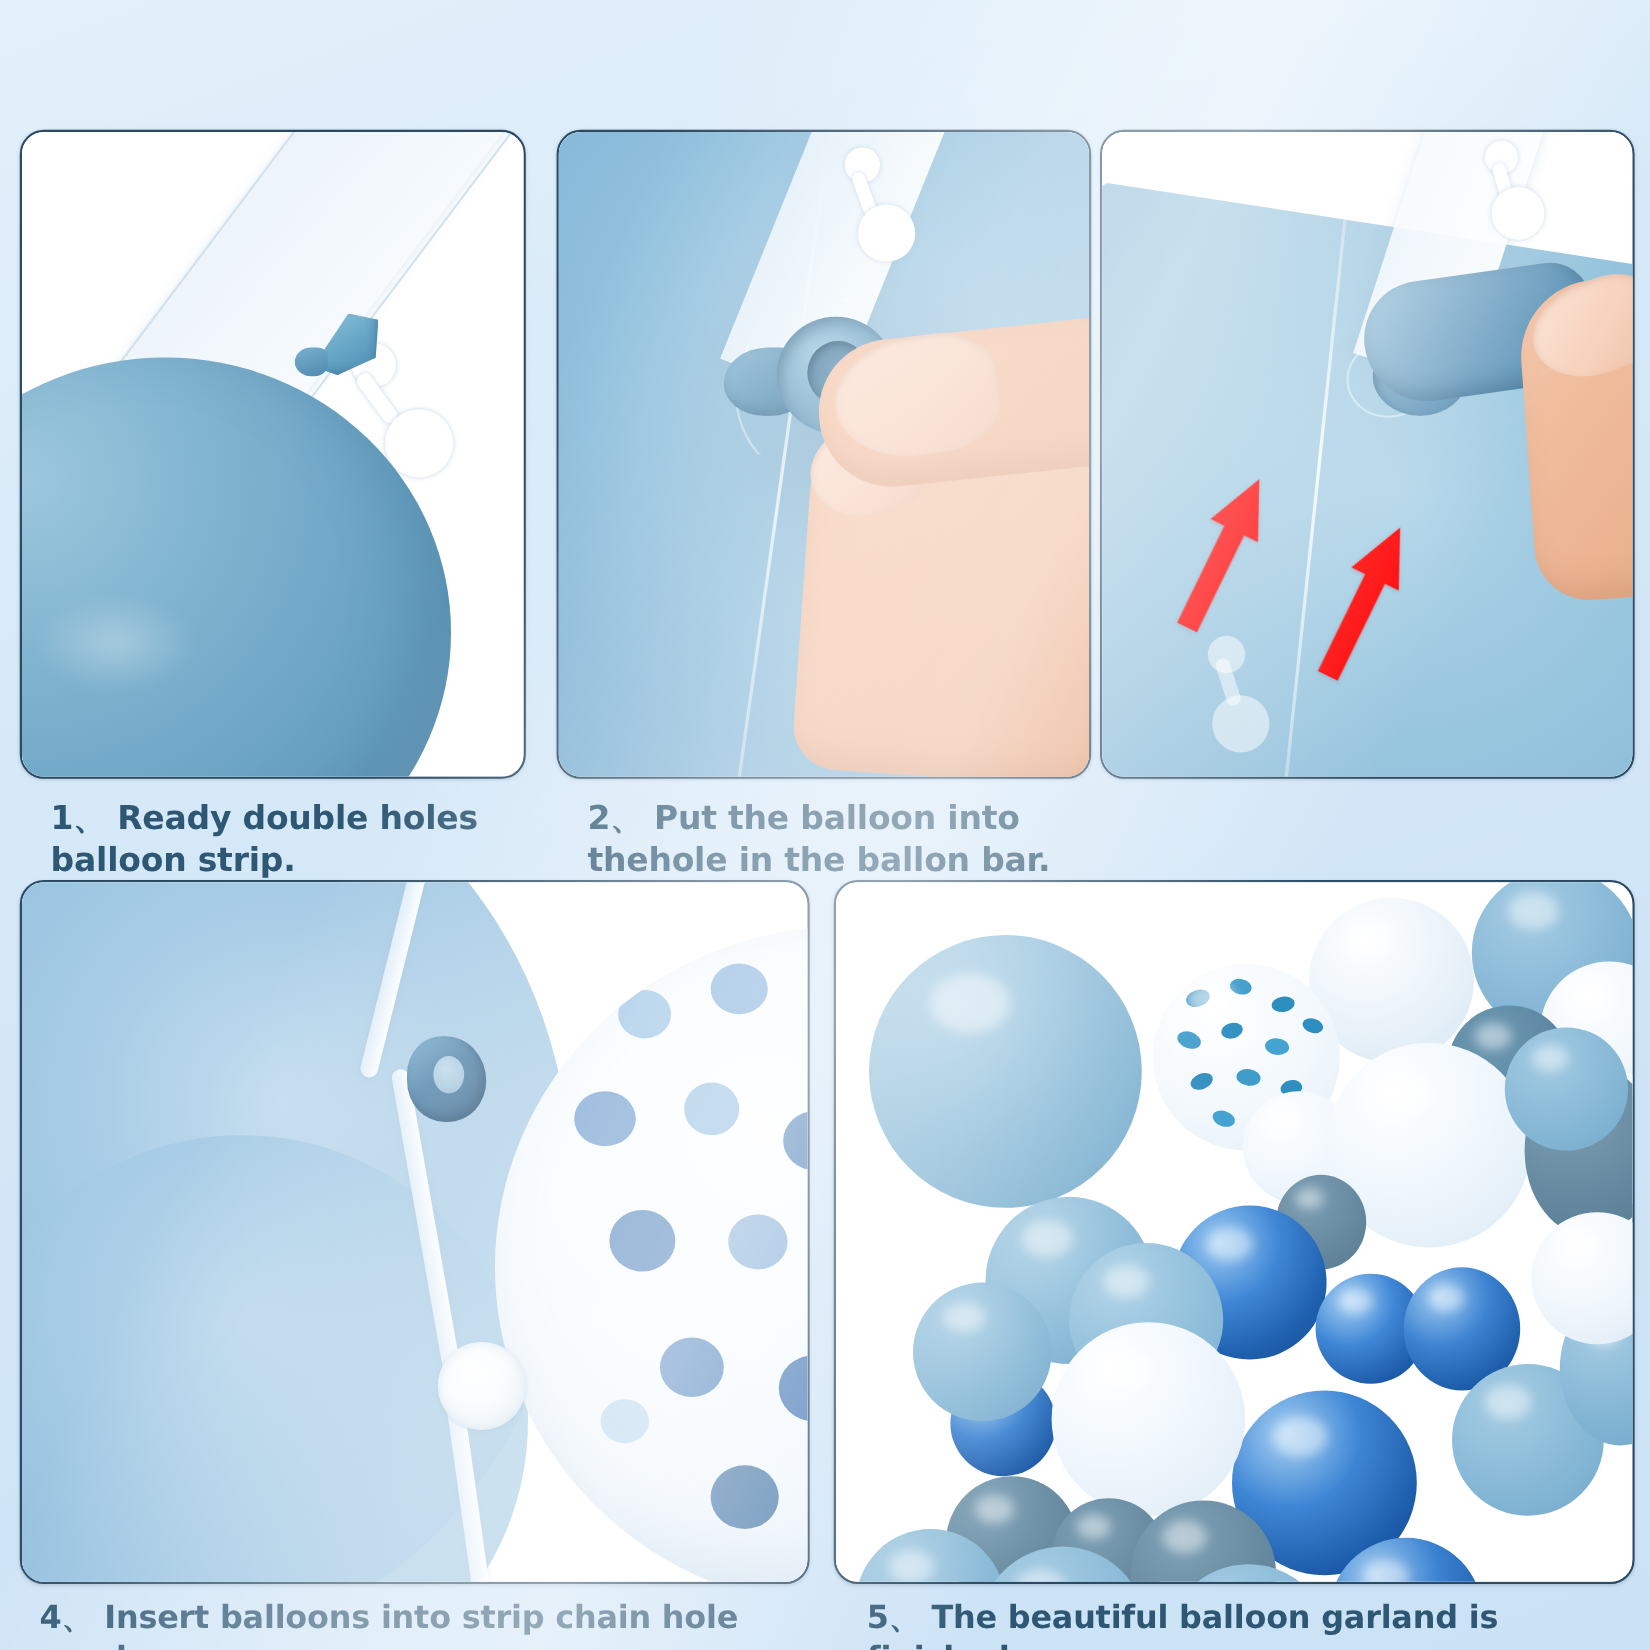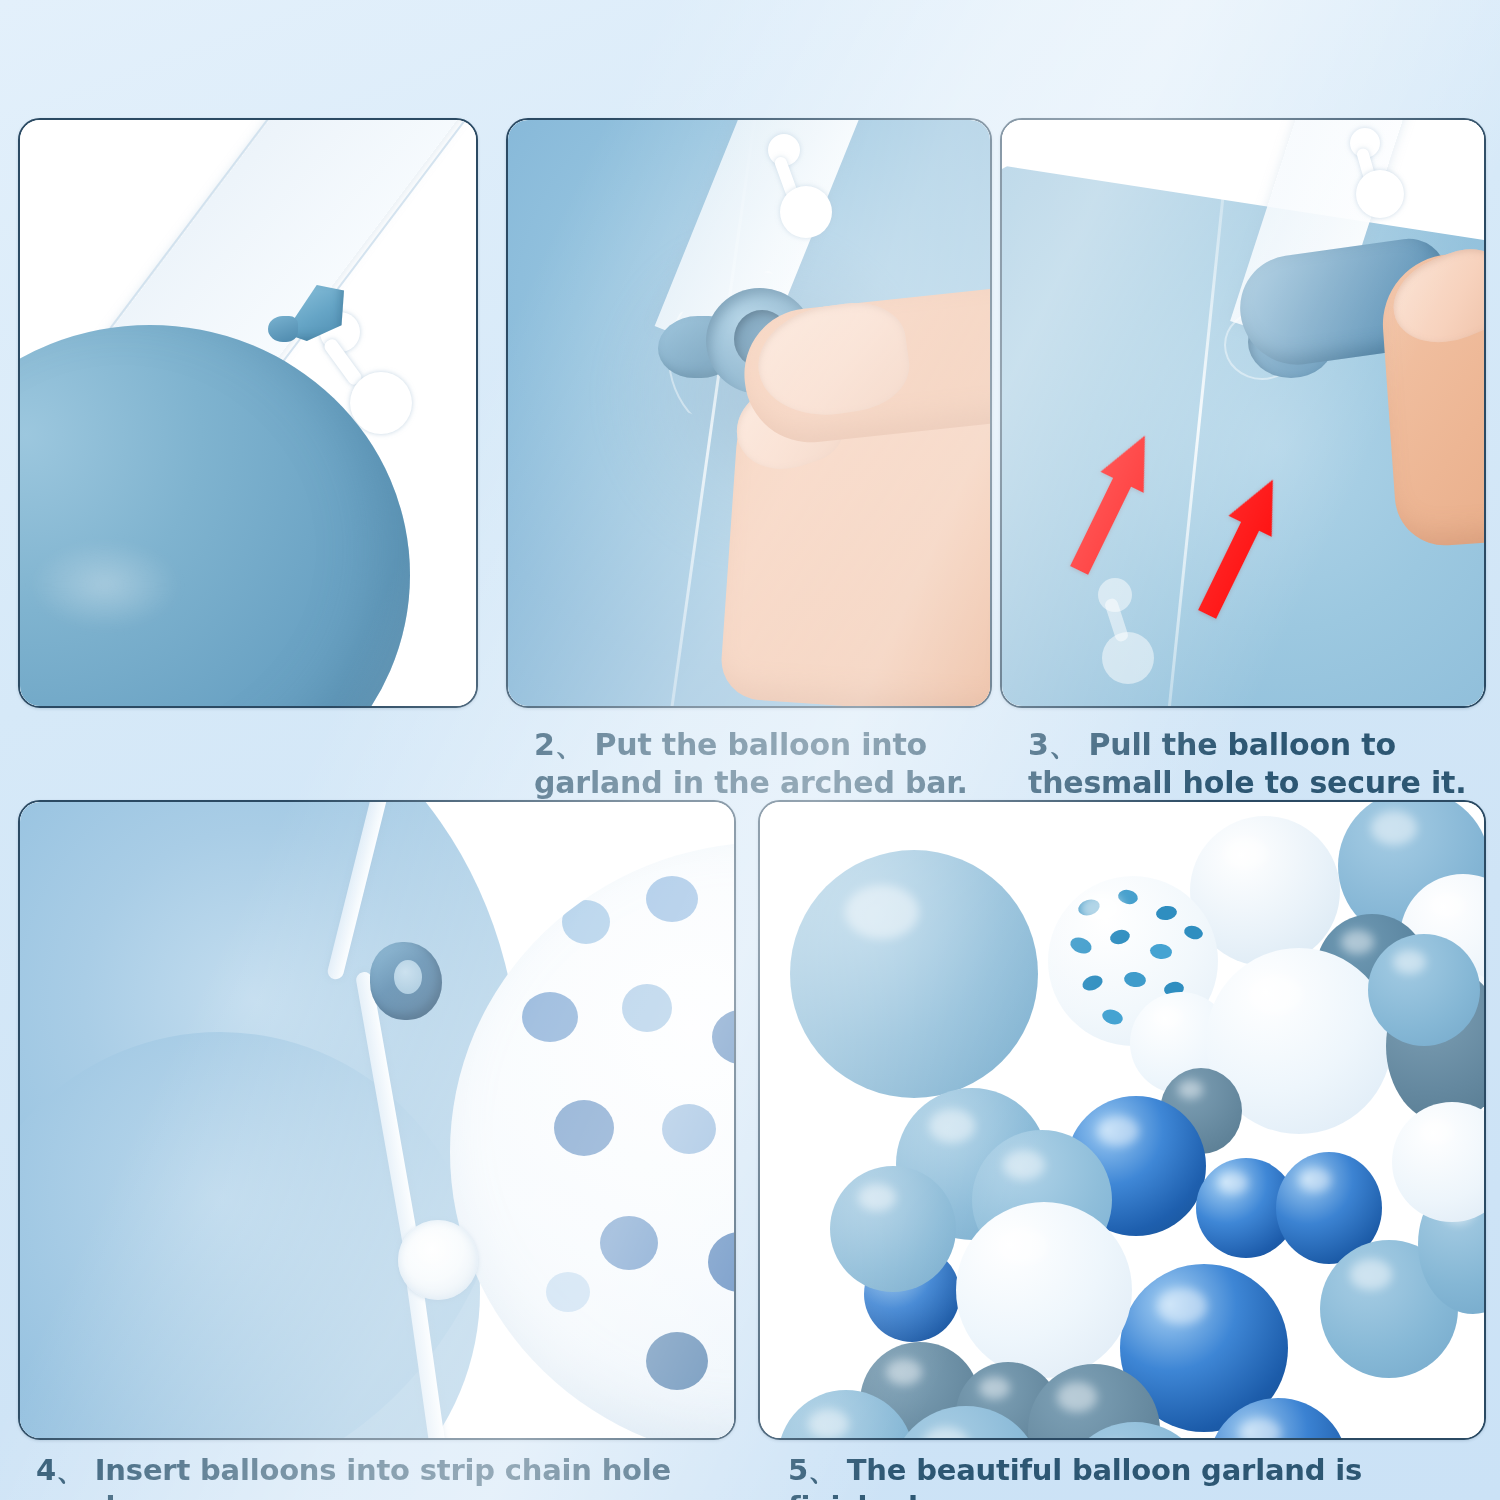--- a/index.html
+++ b/index.html
@@ -550,25 +550,25 @@
       <div class="bl" style="left:268px; top:562px; width:132px; height:132px; background:radial-gradient(circle at 34% 26%, #7fa2b7, #66899f 60%, #577a90 100%);"></div>
       <div class="bl" style="left:300px; top:620px; width:150px; height:150px; background:radial-gradient(circle at 34% 26%, #a7cde4, #86b8d6 58%, #74a8ca 100%);"></div>
       <div class="bl" style="left:448px; top:596px; width:140px; height:140px; background:radial-gradient(circle at 30% 24%, #a0cbf0 0%, #3b82d2 40%, #1c5aa6 78%, #154a88 100%);"></div>
 
       <div class="bl" style="left:560px; top:438px; width:138px; height:138px; background:radial-gradient(circle at 34% 26%, #a7cde4, #86b8d6 58%, #74a8ca 100%);"></div>
       <div class="bl" style="left:658px; top:372px; width:110px; height:140px; background:radial-gradient(circle at 34% 26%, #a6ccE3, #85b7d5 58%, #73a8ca 100%);"></div>
       <div class="bl" style="left:632px; top:300px; width:120px; height:120px; background:radial-gradient(circle at 34% 26%, #ffffff, #edf5fb 58%, #dbe8f4 100%);"></div>
     </div>
   </div>
 
+  <div class="cap cap1">
+    <span class="num">1、</span><span>Ready double holes balloon strip.</span>
+  </div>
   <div class="cap cap2">
-    <span class="num">2、</span><span>Put the balloon into garland in the arched bar.</span>
-  </div>
-  <div class="cap cap3">
-    <span class="num">3、</span><span>Pull the balloon to thesmall hole to secure it.</span>
+    <span class="num">2、</span><span>Put the balloon into thehole in the ballon bar.</span>
   </div>
   <div class="cap cap4">
     <span class="num">4、</span><span>Insert balloons into strip chain hole one by one.</span>
   </div>
   <div class="cap cap5">
     <span class="num">5、</span><span>The beautiful balloon garland is finished on.</span>
   </div>
 
 </div>
 

